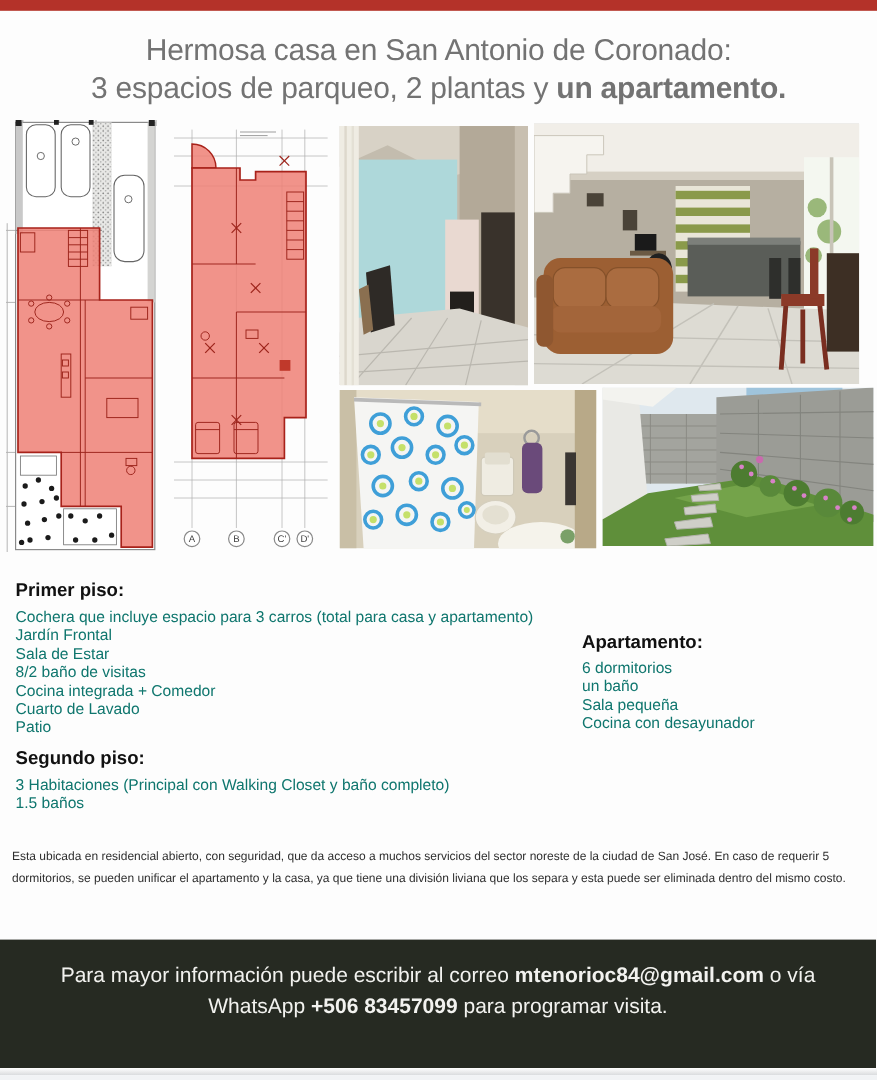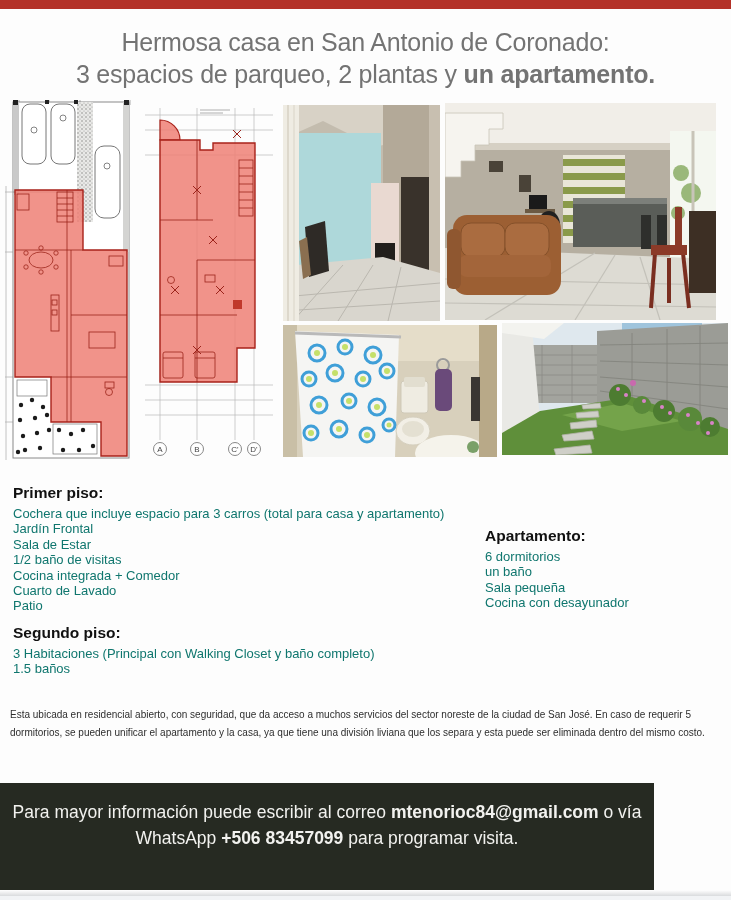--- a/index.html
+++ b/index.html
@@ -10,21 +10,21 @@
          font-size:25px;line-height:1.28;letter-spacing:-0.2px;}
   .title .bold{font-weight:bold;}
   .planbox,.photobox{position:absolute;}
   .photobox svg{display:block;}
   .gridlabel{position:absolute;width:14px;height:14px;border:1px solid #888;border-radius:50%;
              font-size:8px;line-height:13px;text-align:center;color:#444;background:#fff;box-sizing:border-box;}
   .section{position:absolute;color:#3a3a3a;}
   .section h3{margin:0 0 4px 0;font-size:15.5px;font-weight:bold;color:#111;}
   .section ul{list-style:none;margin:0;padding:0;font-size:13px;line-height:15.4px;color:#0f766e;}
   .desc{position:absolute;left:10px;top:706px;width:716px;font-size:10px;line-height:17.6px;color:#2e2e2e;}
-  .footer{position:absolute;left:0;top:783px;width:654px;height:107px;background:#262a22;
+  .footer{position:absolute;left:0;top:783px;width:730px;height:107px;background:#262a22;
           color:#f2f2ef;text-align:center;font-size:17.5px;line-height:26px;padding-top:16px;box-sizing:border-box;}
   .footer .bold{font-weight:bold;}
   .strip-silver{position:absolute;left:0;top:890px;width:731px;height:6px;
                 background:linear-gradient(#ffffff,#d9dbdd);}
   .strip-gray{position:absolute;left:0;top:896px;width:731px;height:4px;background:#f1f3f5;}
 </style>
 </head>
 <body>
 
 <div id="page">
@@ -423,21 +423,21 @@
       </g>
     </svg>
   </div>
 
   <div class="section" style="left:13px;top:484px;width:460px;">
     <h3>Primer piso:</h3>
     <ul>
       <li>Cochera que incluye espacio para 3 carros (total para casa y apartamento)</li>
       <li>Jardín Frontal</li>
       <li>Sala de Estar</li>
-      <li>1/2 baño de visitas</li>
+      <li>8/2 baño de visitas</li>
       <li>Cocina integrada + Comedor</li>
       <li>Cuarto de Lavado</li>
       <li>Patio</li>
     </ul>
   </div>
 
   <div class="section" style="left:485px;top:489px;width:240px;margin-top:38px;">
     <h3>Apartamento:</h3>
     <ul>
       <li>6 dormitorios</li>

